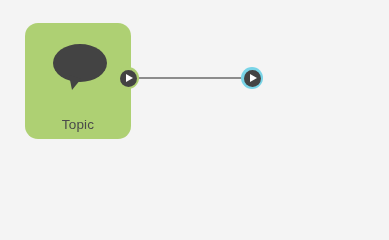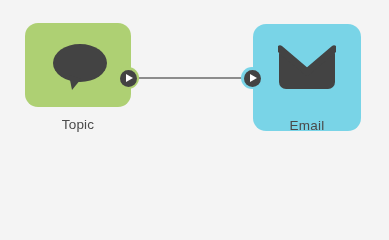--- a/index.html
+++ b/index.html
@@ -33,21 +33,21 @@
   
   .node {
     position: absolute;
     border-radius: 13px;
     box-sizing: border-box;
   }
   .node-topic {
     left: 25px;
     top: 23px;
     width: 106px;
-    height: 84px;
+    height: 116px;
     background: #aed073;
   }
   .node-email {
     left: 253px;
     top: 24px;
     width: 108px;
     height: 107px;
     background: #79d4e7;
   }
 
@@ -122,30 +122,20 @@
   <div class="node node-topic">
     <div class="node-icon">
       <svg width="62" height="50" viewBox="0 0 62 50" aria-hidden="true">
         <ellipse cx="33" cy="21" rx="27" ry="19" fill="#434343"></ellipse>
         <path d="M22 33 L25 48 L34 37 Z" fill="#434343"></path>
       </svg>
     </div>
     <div class="node-label">Topic</div>
   </div>
 
-  <div class="node node-email">
-    <div class="node-icon">
-      <svg width="58" height="46" viewBox="0 0 58 46" aria-hidden="true">
-        <rect x="1" y="2" width="56" height="42" rx="7" ry="7" fill="#434343"></rect>
-        <path d="M1 7 L29 30 L57 7 L57 2 L1 2 Z" fill="#79d4e7"></path>
-        <path d="M2 4 L29 27 L56 4" fill="none" stroke="#434343" stroke-width="7" stroke-linecap="round" stroke-linejoin="round"></path>
-      </svg>
-    </div>
-    <div class="node-label">Email</div>
-  </div>
 
   <div class="port port-out">
     <div class="port-core">
       <div class="port-tri"></div>
     </div>
   </div>
 
   <div class="port port-in">
     <div class="port-core">
       <div class="port-tri"></div>

